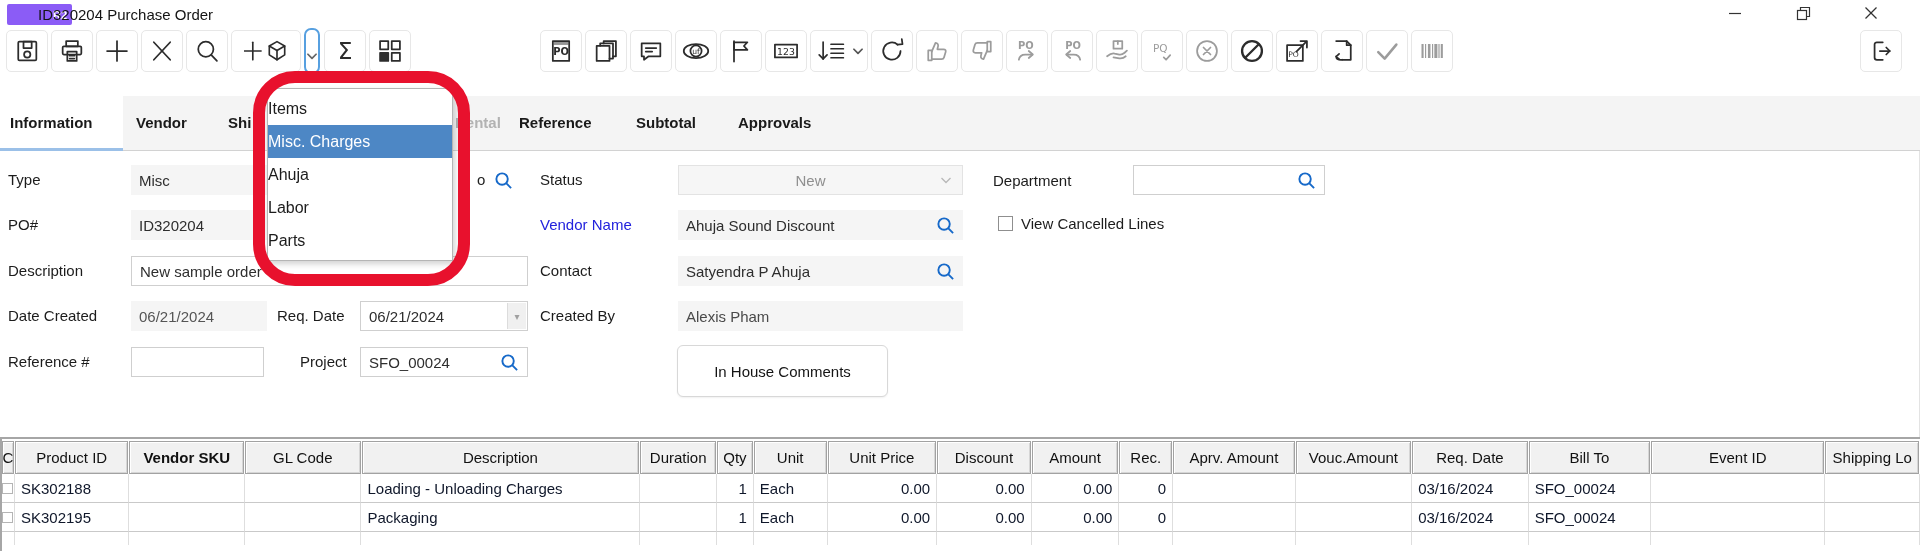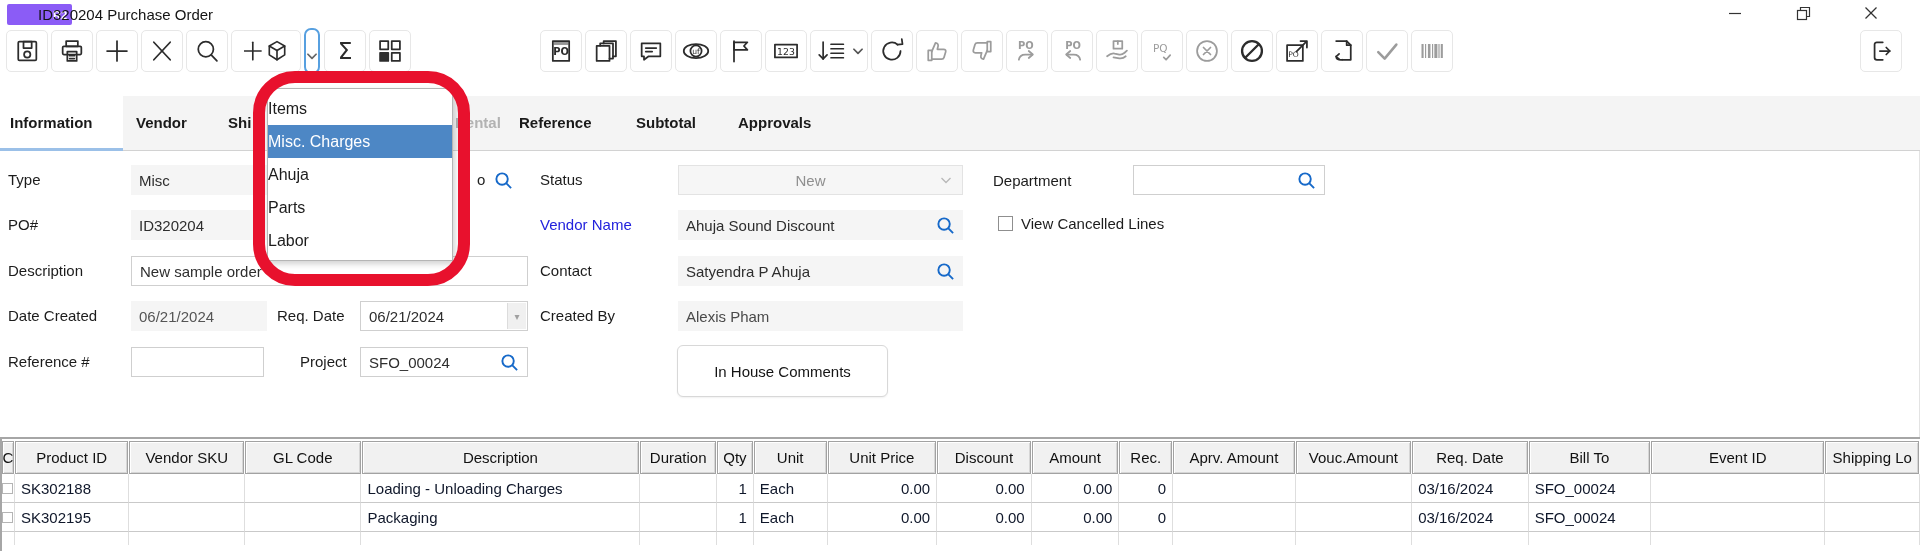--- a/index.html
+++ b/index.html
@@ -516,31 +516,31 @@
   <div class="vcl-lb">View Cancelled Lines</div>
 
   <div class="ihc">In House Comments</div>
 
   <div class="form-right-border"></div>
 
   <div class="menu">
       <div class="menu-item">Items</div>
       <div class="menu-item sel">Misc. Charges</div>
       <div class="menu-item">Ahuja</div>
+      <div class="menu-item">Labor</div>
       <div class="menu-item">Parts</div>
-      <div class="menu-item">Labor</div>
     </div>
 
   <div class="annotation"></div>
 
   <div class="grid">
     <div class="ghead">
         <div class="gh" style="width: 12px;">C</div>
         <div class="gh" style="width: 114px;">Product ID</div>
-        <div class="gh" style="width: 115px;">Vendor SKU</div>
+        <div class="gh" style="width: 115px; font-weight: bold;">Vendor SKU</div>
         <div class="gh" style="width: 116px;">GL Code</div>
         <div class="gh" style="width: 279px;">Description</div>
         <div class="gh" style="width: 76px;">Duration</div>
         <div class="gh" style="width: 36px;">Qty</div>
         <div class="gh" style="width: 73px;">Unit</div>
         <div class="gh" style="width: 109px;">Unit Price</div>
         <div class="gh" style="width: 94px;">Discount</div>
         <div class="gh" style="width: 87px;">Amount</div>
         <div class="gh" style="width: 53px;">Rec.</div>
         <div class="gh" style="width: 122px;">Aprv. Amount</div>

